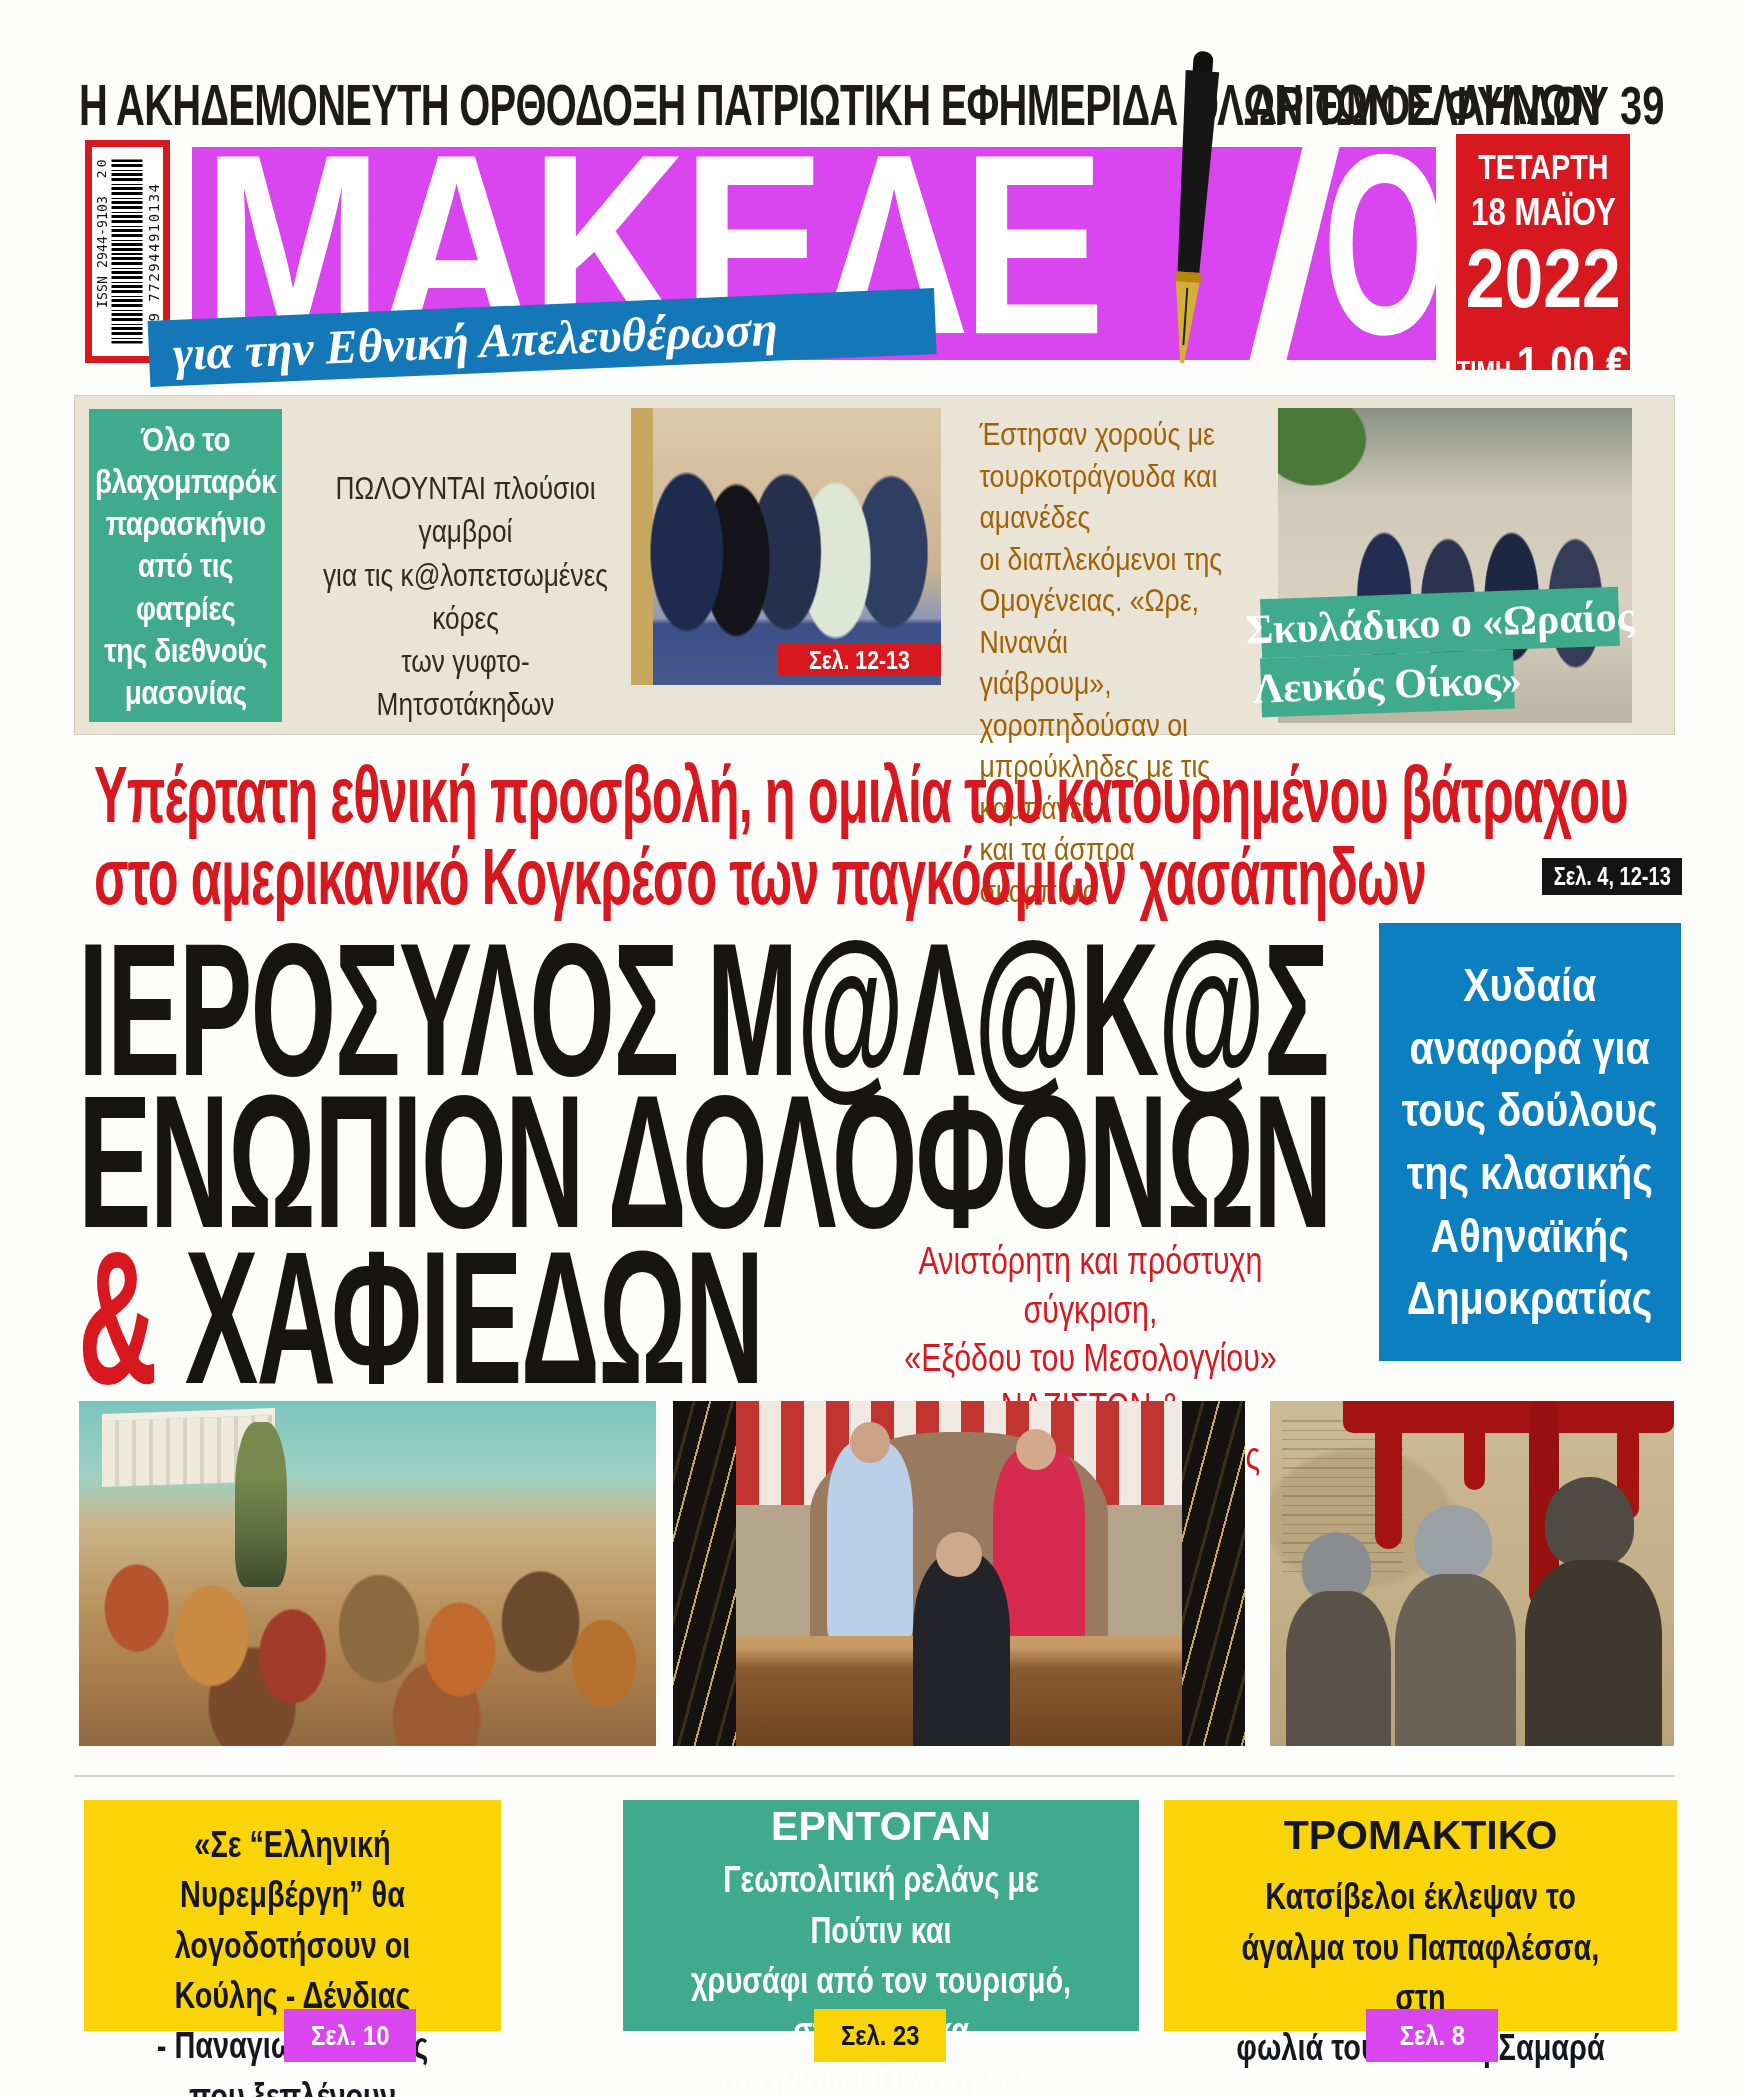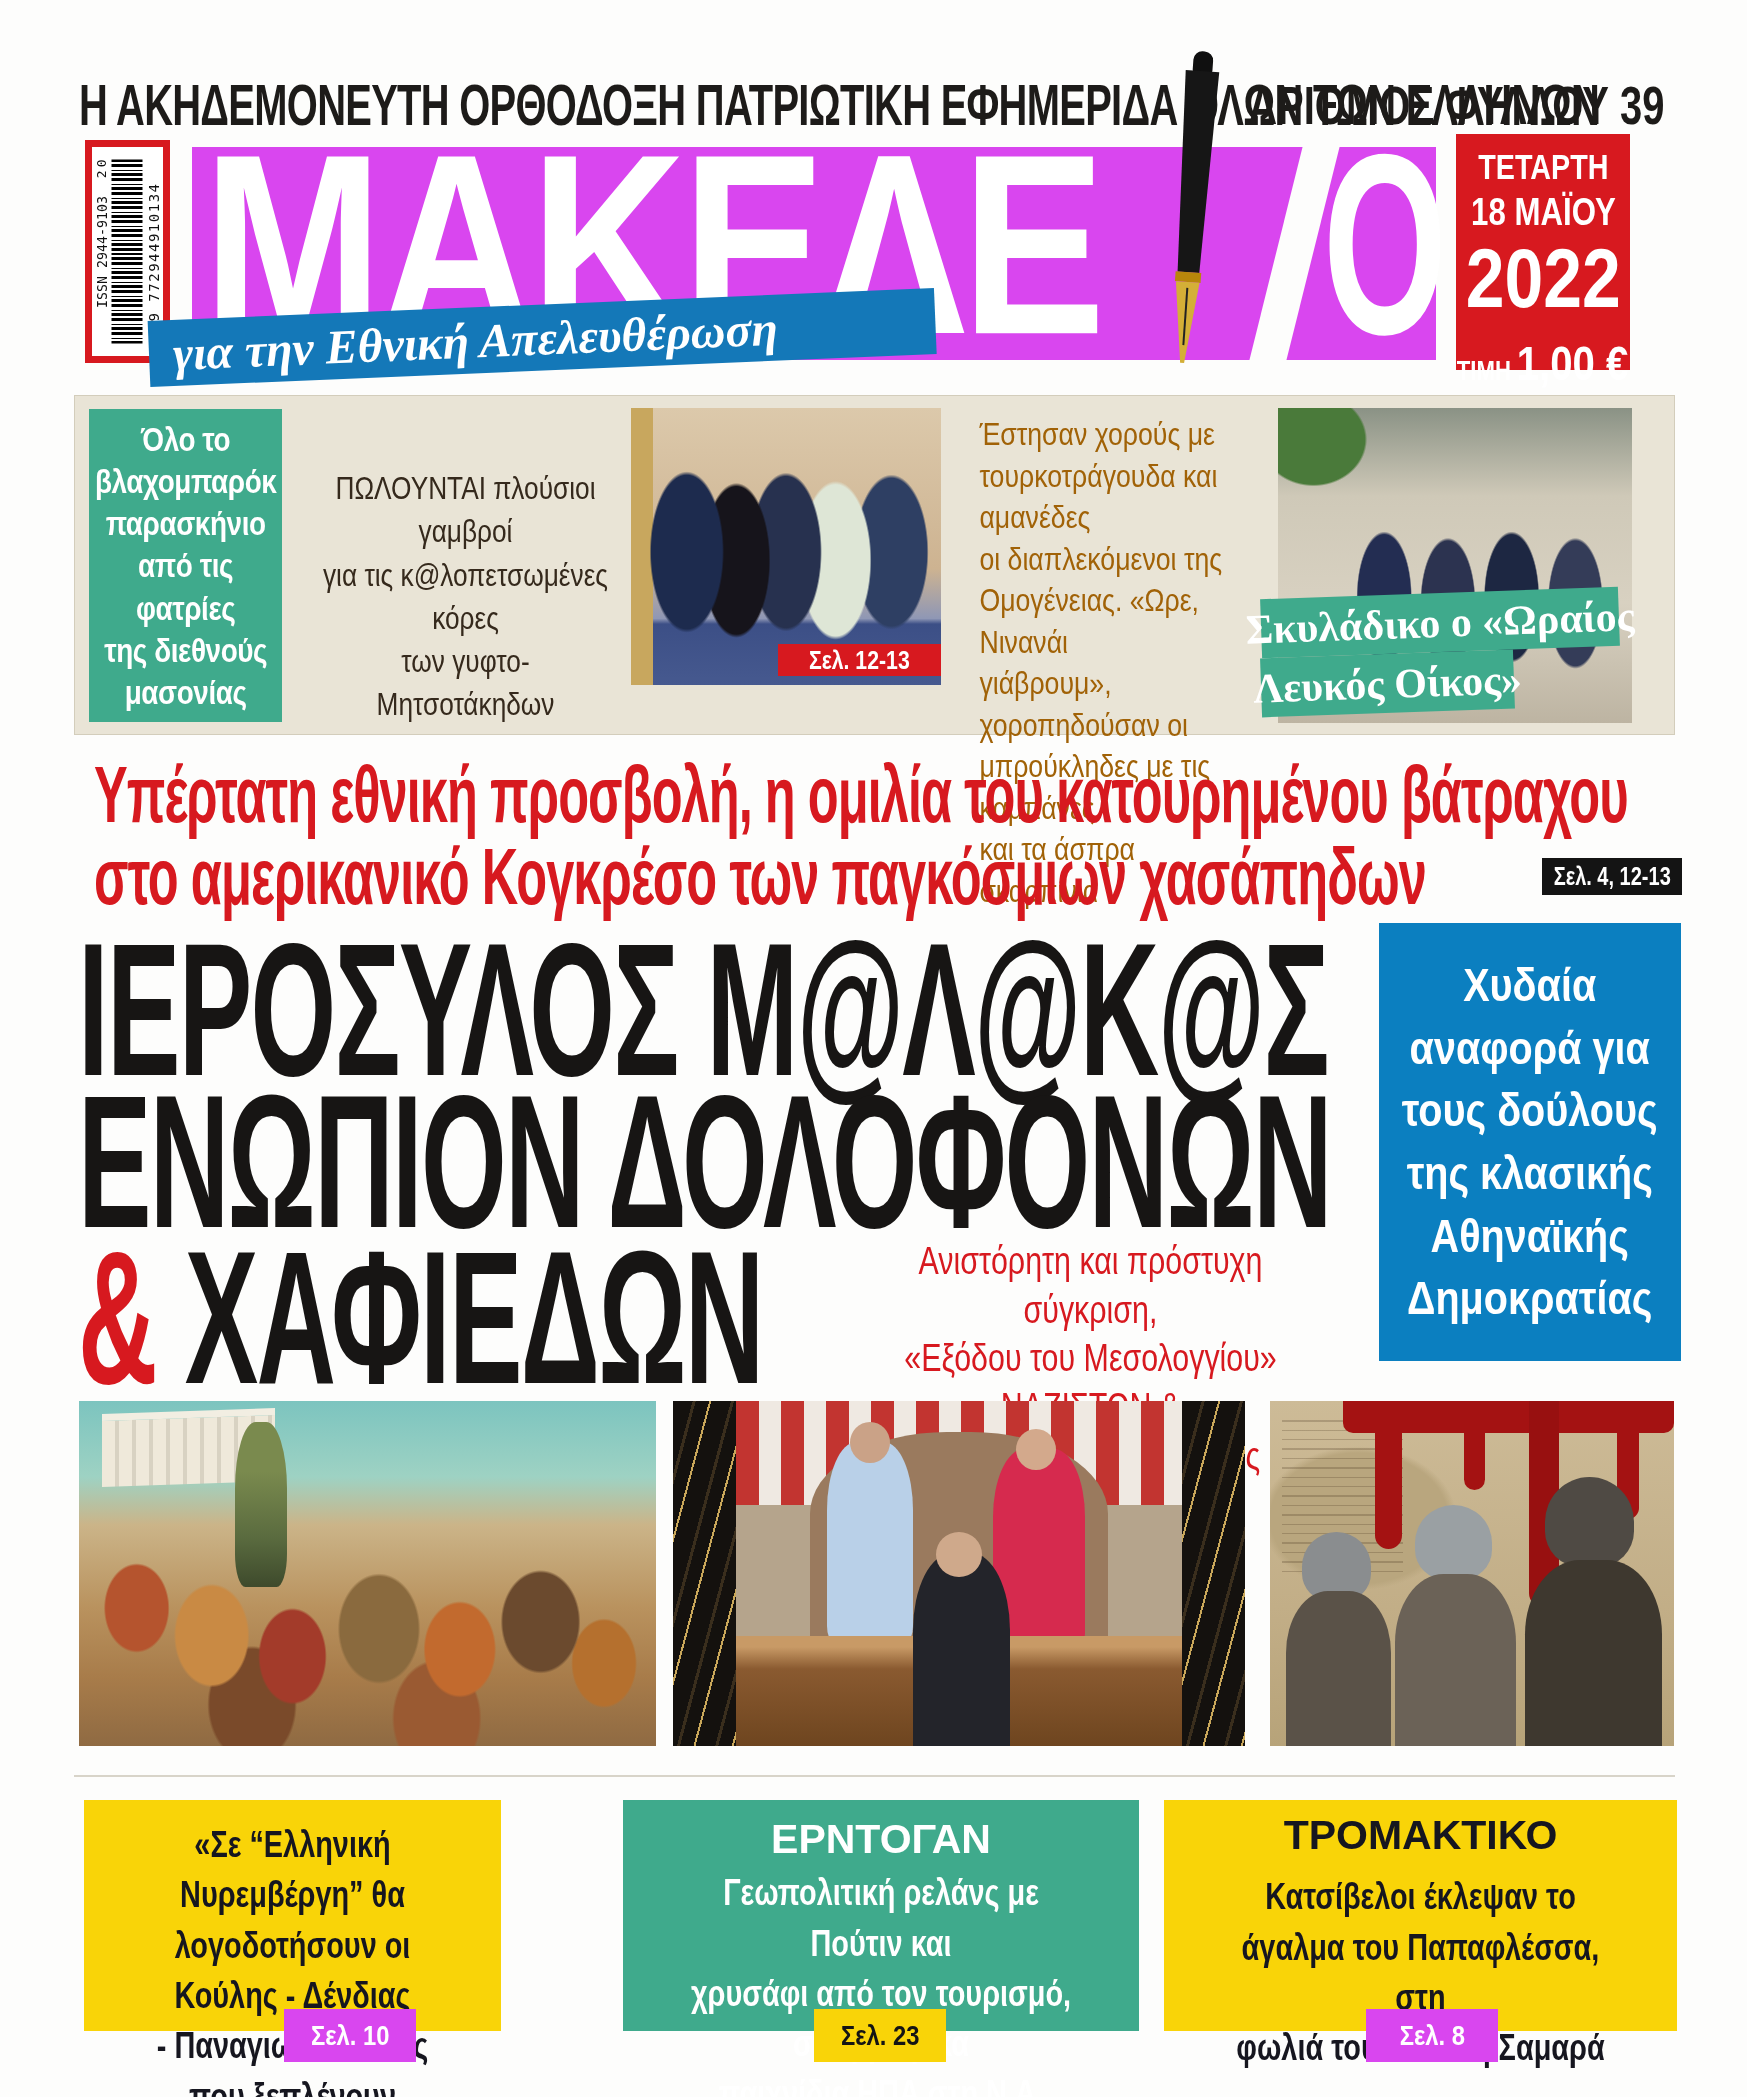--- a/index.html
+++ b/index.html
@@ -176,21 +176,21 @@
   .pc-h2{position:absolute;left:36%;top:30%;width:19%;height:22%;background:#9aa0a3;border-radius:50% 50% 40% 40%;}
   .pc-b2{position:absolute;left:31%;top:50%;width:30%;height:50%;background:#6b6257;border-radius:40% 40% 0 0;}
   .pc-h3{position:absolute;left:68%;top:22%;width:22%;height:26%;background:#4f4a44;border-radius:50% 50% 40% 40%;}
   .pc-b3{position:absolute;left:63%;top:46%;width:34%;height:54%;background:#3e382f;border-radius:40% 40% 0 0;}
 
   .row-divider{left:74px;top:1775px;width:1601px;height:1.5px;background:#d8d4c9;}
 
   
   .bbox{top:1800px;height:231px;display:flex;flex-direction:column;align-items:center;box-sizing:border-box;}
   .bbox-1{left:84px;width:417px;background:#f9d408;padding-top:20px;}
-  .bbox-2{left:623px;width:516px;background:#3faa8c;padding-top:15px;}
+  .bbox-2{left:623px;width:516px;background:#3faa8c;padding-top:2px;}
   .bbox-3{left:1164px;width:513px;background:#f9d408;padding-top:11px;}
   .bbox .title{font-size:41px;font-weight:700;line-height:1.2;}
   .bbox-2 .title{color:#ffffff;}
   .bbox-3 .title{color:#16161f;}
   .bbox .btxt{font-size:37px;font-weight:700;line-height:1.36;text-align:center;}
   .bbox .btxt>span{display:inline-block;transform:scaleX(.78);transform-origin:50% 0;}
   .bbox-1 .btxt{color:#16161f;}
   .bbox-2 .btxt{color:#ffffff;margin-top:4px;}
   .bbox-3 .btxt{color:#16161f;margin-top:12px;}
   .page-tag{top:2009px;width:132px;height:53px;display:flex;align-items:center;justify-content:center;z-index:4;}

